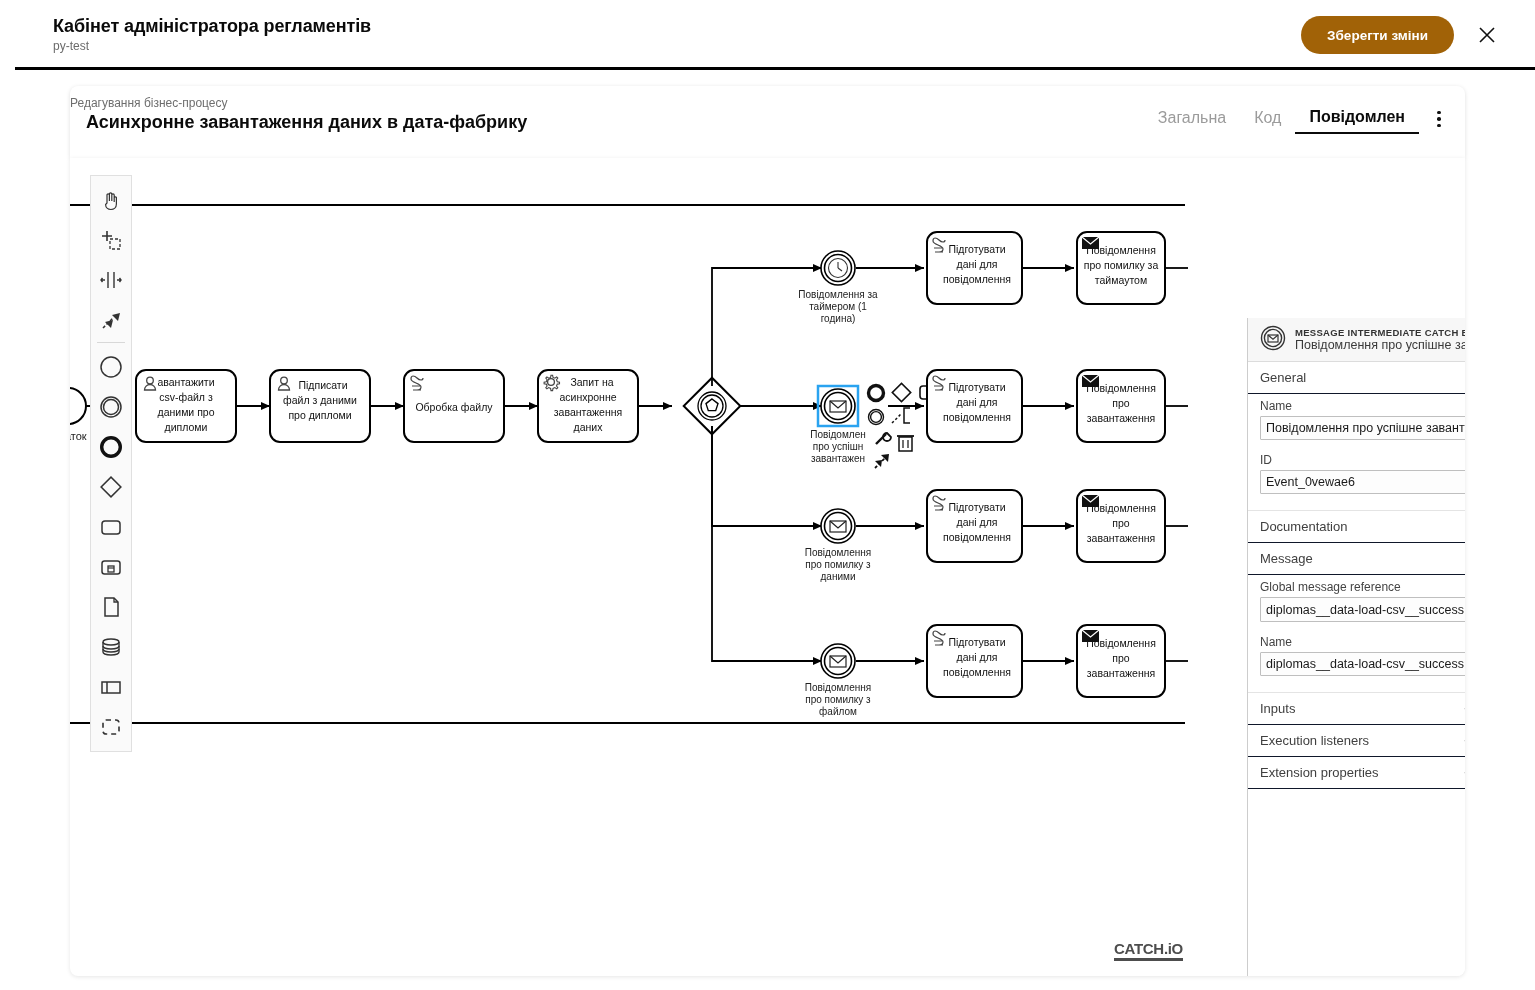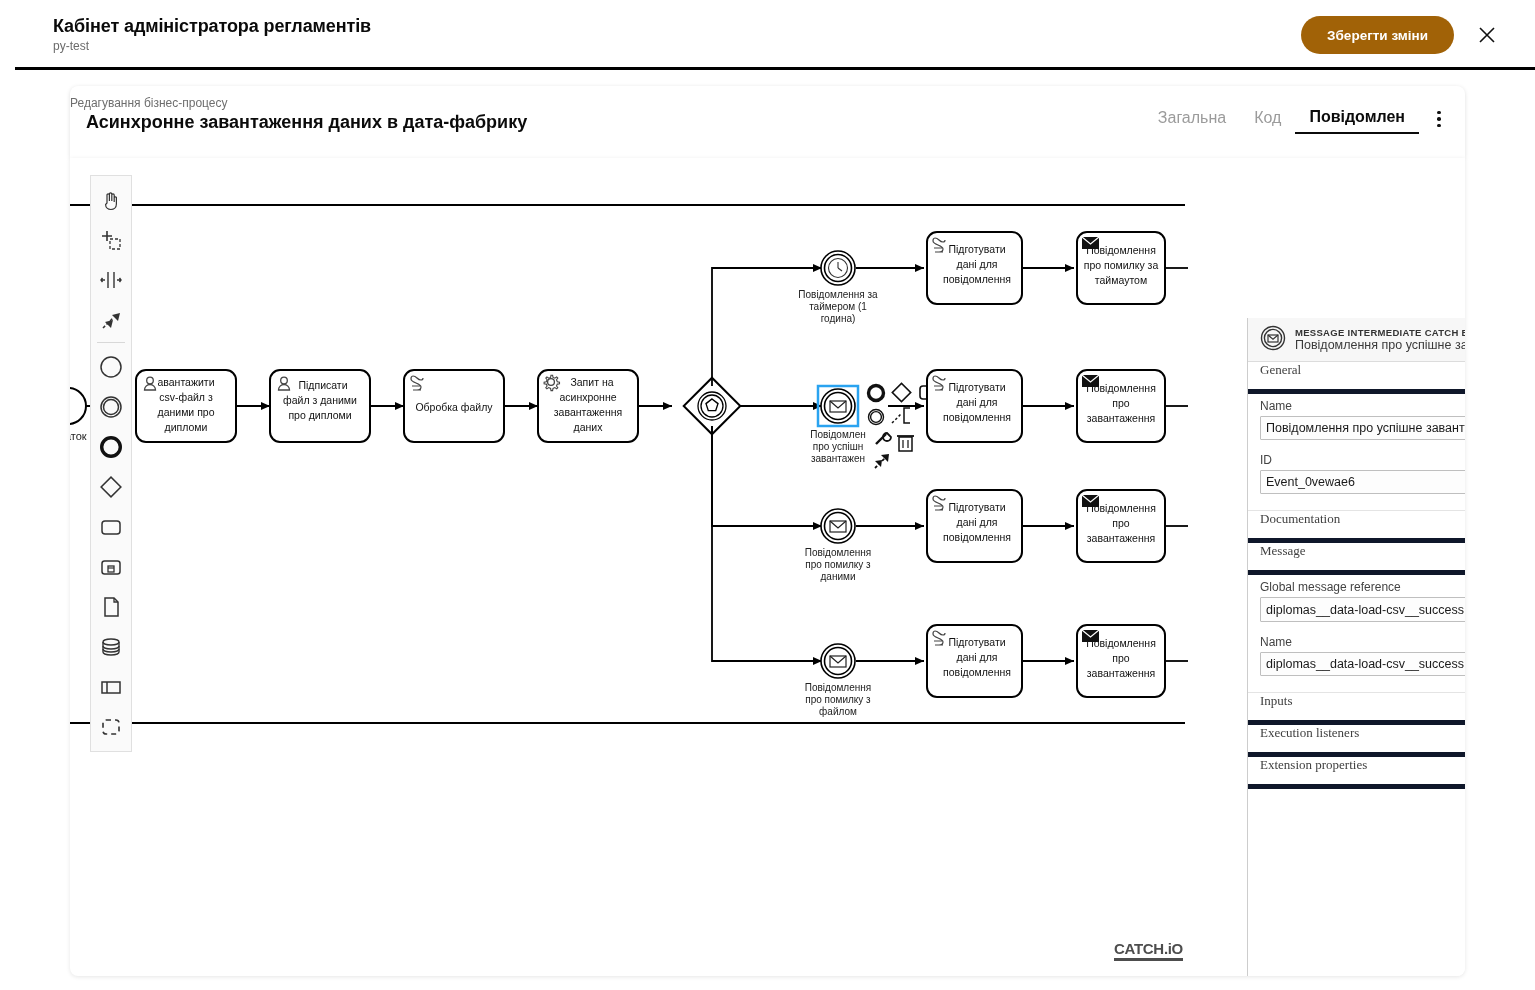--- a/index.html
+++ b/index.html
@@ -130,25 +130,24 @@
   .props-type {
     font-size: 9.5px; font-weight: bold; color: #333;
     letter-spacing: 0.3px; white-space: nowrap;
   }
   .props-name {
     font-size: 12.5px; color: #3a3a3a;
     white-space: nowrap; overflow: hidden; text-overflow: ellipsis;
     max-width: 232px;
   }
   .group-head {
-    display: flex; 
+    display: flex; align-items: center;
     height: 32px; padding: 0 12px;
-    border-bottom: 5px solid #0f172a;
+    border-bottom: 1px solid #0f172a;
     cursor: pointer;
-    font-family: Liberation Serif, serif;
   }
   .group-head .gt { flex: 1; font-size: 13px; color: #404040; }
   .plus { color: #333; font-size: 17px; line-height: 1; width: 16px; text-align: center; margin-right: 46px; cursor: pointer; }
   .field { padding: 5px 12px 8px 12px; }
   .field label { display: block; font-size: 12px; color: #444; margin-bottom: 3px; }
   .field input, .field select {
     width: 100%; height: 24px;
     border: 1px solid #bfbfbf; background: #fdfdfd;
     font-size: 12.5px; color: #1a1a1a;
     font-family: "Liberation Sans", sans-serif;

